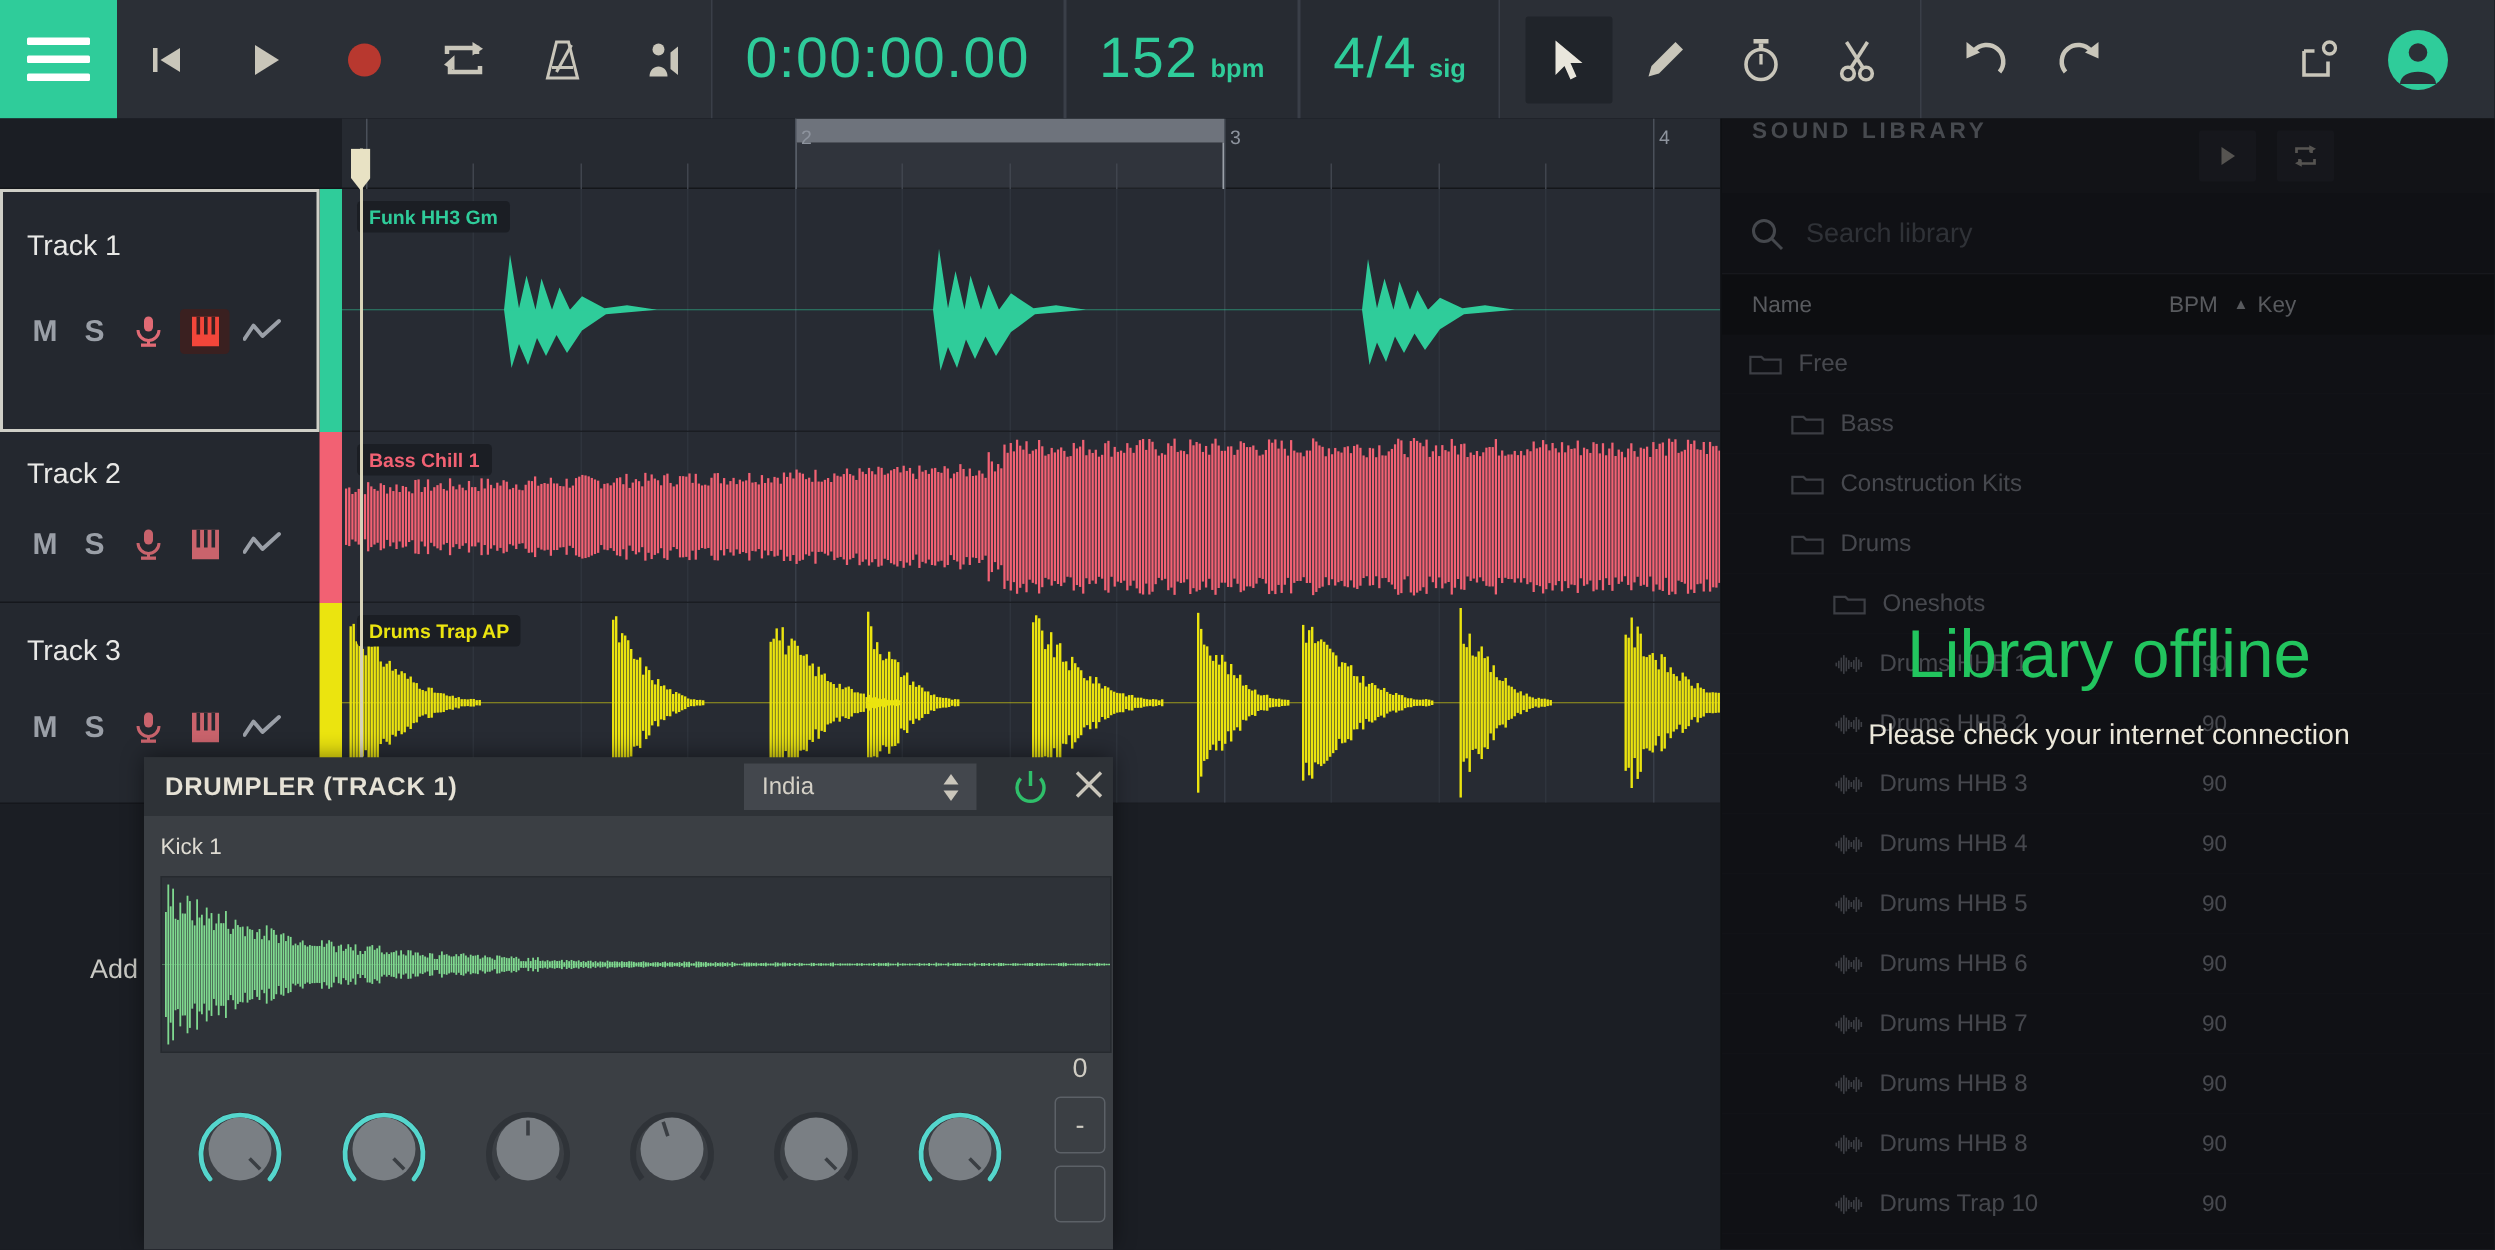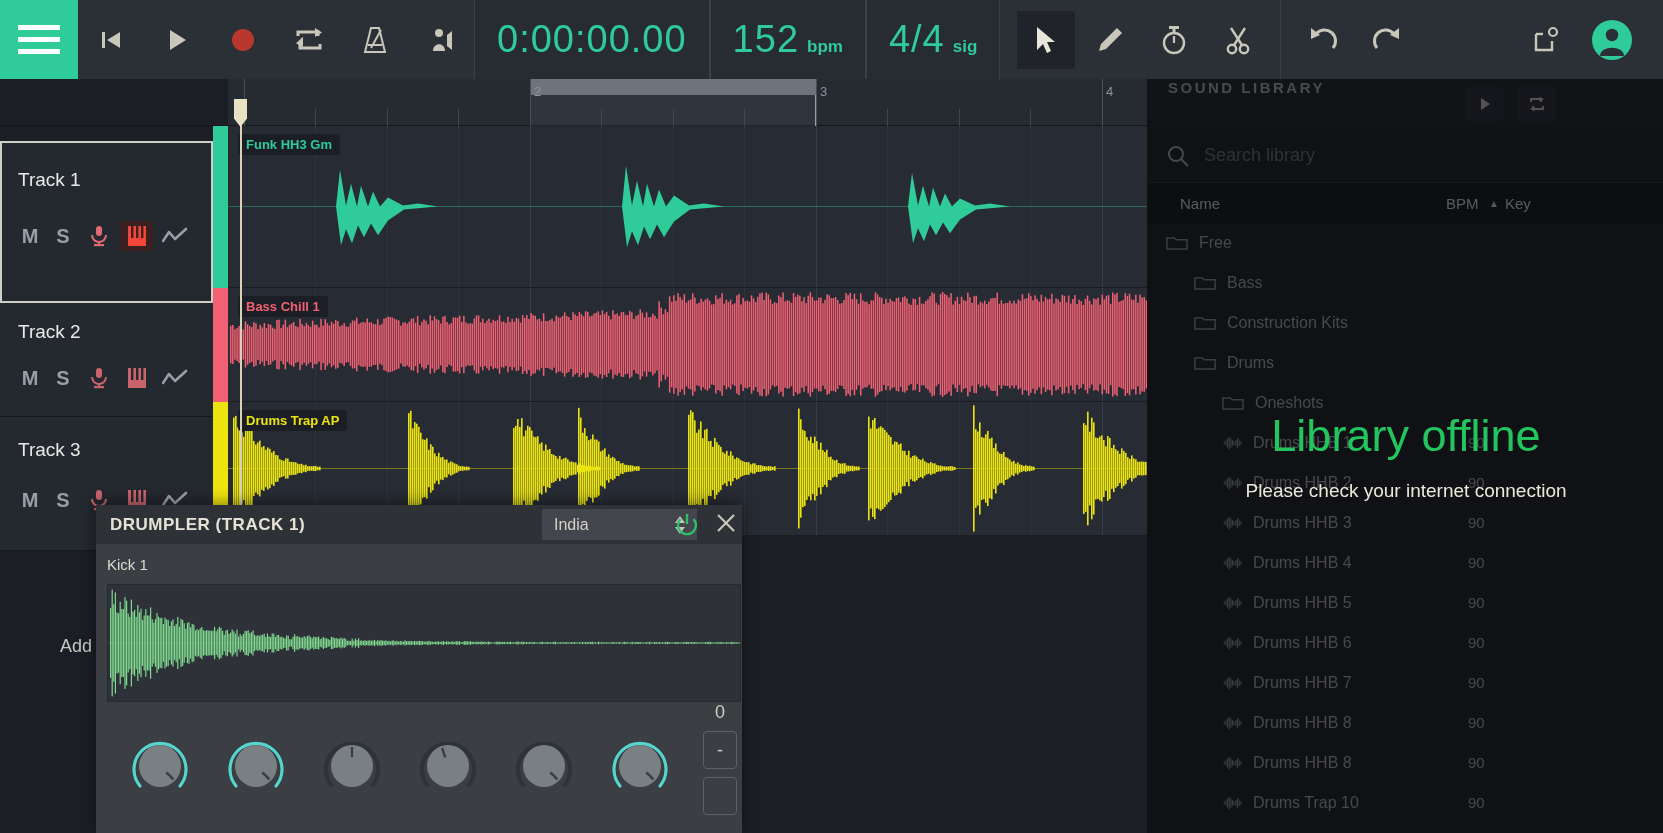--- a/index.html
+++ b/index.html
@@ -80,21 +80,21 @@
   }
   #playhead-flag {
     position: absolute; left: 234px; top: 20px; width: 13px; height: 28px;
     background: #e8e2c4; clip-path: polygon(0 0, 100% 0, 100% 70%, 50% 100%, 0 70%);
     z-index: 31;
   }
 
   .track-row { position: absolute; left: 0; width: 1147px; }
   .track-head {
     position: absolute; left: 0; top: 0; width: 213px; height: 100%;
-    background: #24282f; border-bottom: 1px solid #15171c; margin-top: 15px;
+    background: #24282f; border-bottom: 1px solid #15171c;
   }
   .track-head.selected { outline: 2px solid #cfcfc7; outline-offset: -2px; z-index: 5; }
   .track-color { position: absolute; left: 213px; top: 0; width: 15px; height: 100%; }
   .track-name {
     position: absolute; left: 18px; top: 28px; font-size: 19px; color: #e8e8e6; font-weight: 400;
   }
   .track-ctrls { position: absolute; left: 16px; top: 80px; display: flex; align-items: center; gap: 0px; }
   .ctrl {
     width: 33px; height: 30px; display: flex; align-items: center; justify-content: center;
     cursor: pointer; border-radius: 3px; margin-right: 5px;
@@ -179,21 +179,21 @@
     background: #3b3f44; z-index: 60; box-shadow: 0 -2px 14px rgba(0,0,0,0.45);
   }
   #plugin-title-bar {
     position: relative; height: 39px; background: #2e3237; display: flex; align-items: center;
   }
   #plugin-title {
     margin-left: 14px; font-size: 17px; color: #e6e2d6; font-weight: bold; letter-spacing: 0.5px;
   }
   #preset-select {
     position: absolute; left: 400px; top: 4px; width: 155px; height: 31px;
-    background: #43474d; display: flex; align-items: center; cursor: pointer; margin-left: 46px;
+    background: #43474d; display: flex; align-items: center; cursor: pointer;
   }
   #preset-value { margin-left: 12px; font-size: 16px; color: #d4d0c6; }
   #preset-arrows { position: absolute; right: 10px; top: 5px; }
   #power-btn {
     position: absolute; left: 578px; top: 7px; width: 26px; height: 26px; cursor: pointer;
   }
   #close-btn {
     position: absolute; left: 618px; top: 6px; width: 26px; height: 26px; cursor: pointer;
   }
   #plugin-body { position: relative; height: 289px; background: #3b3f44; }
@@ -1354,21 +1354,21 @@
 
     <div id="lib-search">
       <svg width="24" height="24" viewBox="0 0 24 24" style="margin-left:18px">
         <circle cx="10" cy="10" r="7" fill="none" stroke="#8b9098" stroke-width="2"></circle>
         <line x1="15" y1="15" x2="22" y2="22" stroke="#8b9098" stroke-width="2"></line>
       </svg>
       <span id="search-placeholder">Search library</span>
     </div>
 
     <div id="lib-cols">
-      <span style="margin-left:32px">Name</span>
+      <span style="margin-left:20px">Name</span>
       <span style="position:absolute; left:298px">BPM</span>
       <span style="position:absolute; left:341px; font-size:10px; color:#b4b8bd">▲</span>
       <span style="position:absolute; left:357px">Key</span>
     </div>
 
     <div id="lib-list">
         <div class="lib-row">
           <svg viewBox="0 0 24 18" class="folder-ico" style="margin-left: 18px;">
             <path d="M1 4 L1 16 L23 16 L23 6 L11 6 L9 4 Z" fill="none" stroke="#767b83" stroke-width="1.6"></path>
           </svg>

